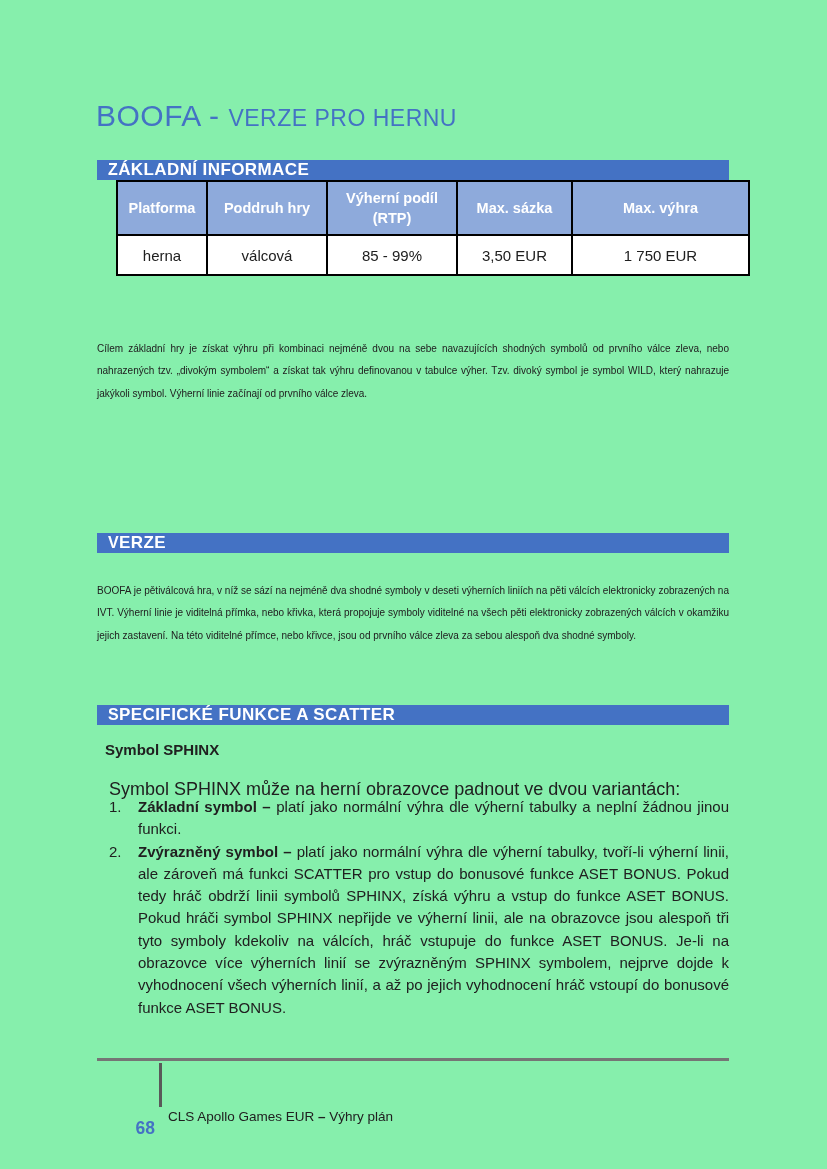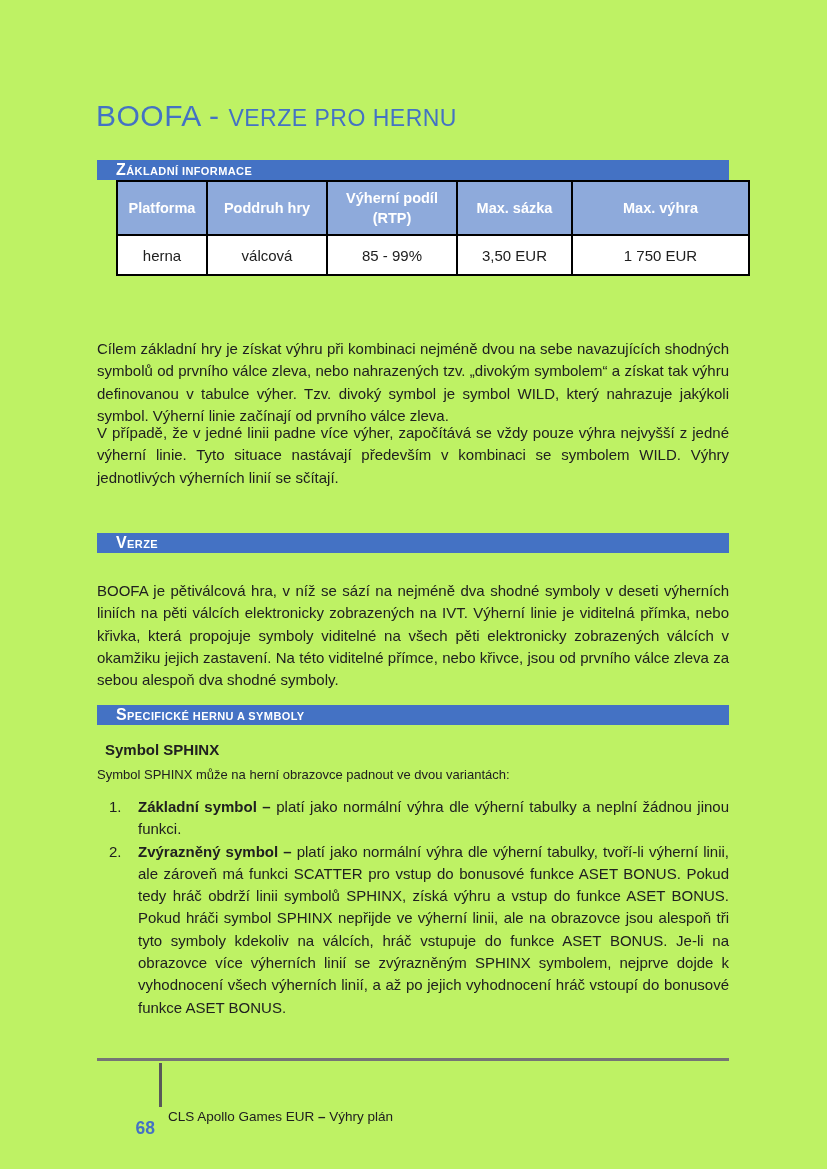--- a/index.html
+++ b/index.html
@@ -1,20 +1,20 @@
 <!DOCTYPE html>
 <html lang="cs"><head>
 <meta charset="utf-8">
 <style>
   html, body { margin: 0; padding: 0; background: #ffffff; }
   .page {
     position: relative;
     width: 827px;
     height: 1169px;
-    background: #bef264;
+    background: #86efac;
     font-family: "Liberation Sans", sans-serif;
     color: #202020;
     overflow: hidden;
   }
 
   
   .title {
     position: absolute;
     left: 96px;
     top: 97px;
@@ -28,23 +28,23 @@
 
   
   .bar {
     position: absolute;
     left: 97px;
     width: 632px;
     height: 20px;
     background: #4472C4;
     color: #ffffff;
     font-weight: 700;
-    font-size: 11px;
+    font-size: 17px;
     line-height: 20px;
-    padding-left: 19px;
+    padding-left: 11px;
     box-sizing: border-box;
     letter-spacing: 0.4px;
   }
   .bar::first-letter { font-size: 16px; }
   .bar-info     { top: 160px; }
   .bar-goal     { top: 307px; }
   .bar-popis    { top: 533px; }
   .bar-features { top: 705px; }
 
   
@@ -79,21 +79,21 @@
     border: 2px solid #000000;
     padding: 0 20px;
   }
 
   
   .para {
     position: absolute;
     left: 97px;
     width: 632px;
     margin: 0;
-    font-size: 15px;
+    font-size: 10px;
     line-height: 22.3px;
     text-align: justify;
     color: #202020;
   }
   .p-goal-1 { top: 338px; }
   .p-goal-2 { top: 422px; }
   .p-desc   { top: 580px; }
 
   .subheading {
     position: absolute;
@@ -102,22 +102,22 @@
     margin: 8px;
     font-size: 15px;
     font-weight: 700;
     color: #202020;
   }
   .intro {
     position: absolute;
     left: 97px;
     top: 767px;
     width: 632px;
-    margin: 0;
-    font-size: 13px;
+    margin: 12px;
+    font-size: 18px;
     color: #202020;
   }
 
   
   .num-list {
     position: absolute;
     left: 97px;
     top: 796px;
     width: 632px;
     margin: 0;
@@ -206,26 +206,25 @@
         <td>herna</td>
         <td>válcová</td>
         <td>85 - 99%</td>
         <td>3,50 EUR</td>
         <td>1 750 EUR</td>
       </tr>
     </tbody>
   </table>
 
   <p class="para p-goal-1">Cílem základní hry je získat výhru při kombinaci nejméně dvou na sebe navazujících shodných symbolů od prvního válce zleva, nebo nahrazených tzv. „divokým symbolem“ a získat tak výhru definovanou v tabulce výher. Tzv. divoký symbol je symbol WILD, který nahrazuje jakýkoli symbol. Výherní linie začínají od prvního válce zleva.</p>
-  <p class="para p-goal-2">V případě, že v jedné linii padne více výher, započítává se vždy pouze výhra nejvyšší z jedné výherní linie. Tyto situace nastávají především v kombinaci se symbolem WILD. Výhry jednotlivých výherních linií se sčítají.</p>
 
   <div class="bar bar-popis">VERZE</div>
   <p class="para p-desc">BOOFA je pětiválcová hra, v níž se sází na nejméně dva shodné symboly v deseti výherních liniích na pěti válcích elektronicky zobrazených na IVT. Výherní linie je viditelná přímka, nebo křivka, která propojuje symboly viditelné na všech pěti elektronicky zobrazených válcích v okamžiku jejich zastavení. Na této viditelné přímce, nebo křivce, jsou od prvního válce zleva za sebou alespoň dva shodné symboly.</p>
 
-  <div class="bar bar-features">SPECIFICKÉ HERNU A SYMBOLY</div>
+  <div class="bar bar-features">SPECIFICKÉ FUNKCE A SCATTER</div>
   <h3 class="subheading">Symbol SPHINX</h3>
   <p class="intro">Symbol SPHINX může na herní obrazovce padnout ve dvou variantách:</p>
 
   <ol class="num-list">
     <li><span class="num">1.</span><b>Základní symbol –</b><span> platí jako normální výhra dle výherní tabulky a neplní žádnou jinou funkci.</span></li>
     <li><span class="num">2.</span><b>Zvýrazněný symbol –</b><span> platí jako normální výhra dle výherní tabulky, tvoří-li výherní linii, ale zároveň má funkci SCATTER pro vstup do bonusové funkce ASET BONUS. Pokud tedy hráč obdrží linii symbolů SPHINX, získá výhru a vstup do funkce ASET BONUS. Pokud hráči symbol SPHINX nepřijde ve výherní linii, ale na obrazovce jsou alespoň tři tyto symboly kdekoliv na válcích, hráč vstupuje do funkce ASET BONUS. Je-li na obrazovce více výherních linií se zvýrazněným SPHINX symbolem, nejprve dojde k vyhodnocení všech výherních linií, a až po jejich vyhodnocení hráč vstoupí do bonusové funkce ASET BONUS.</span></li>
   </ol>
 
   <div class="footer-rule"></div>
   <div class="footer-num">68</div>

